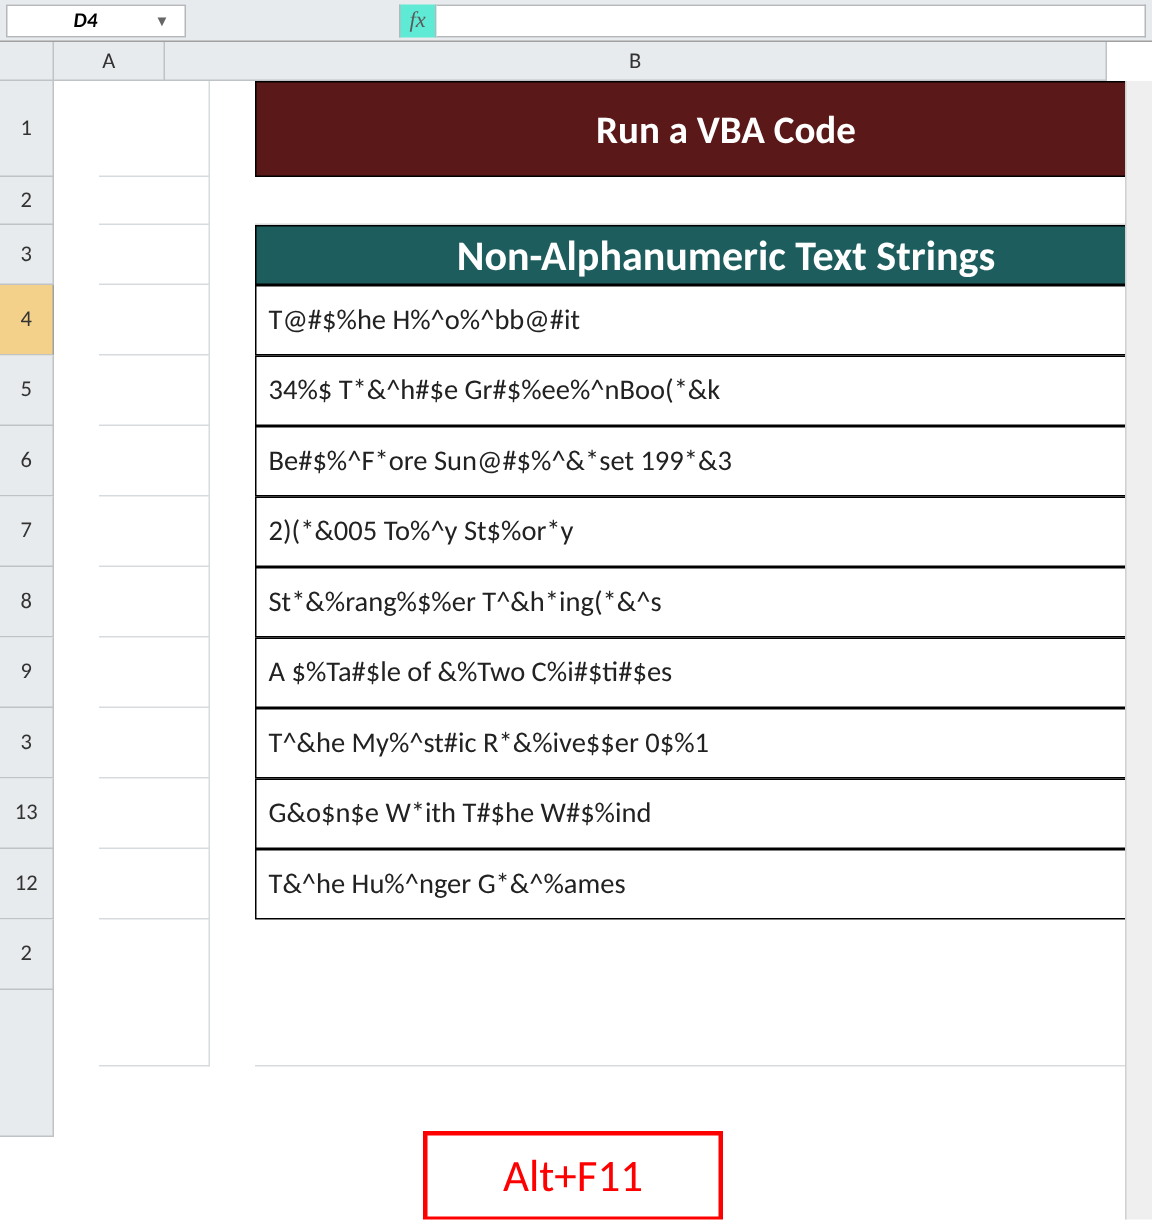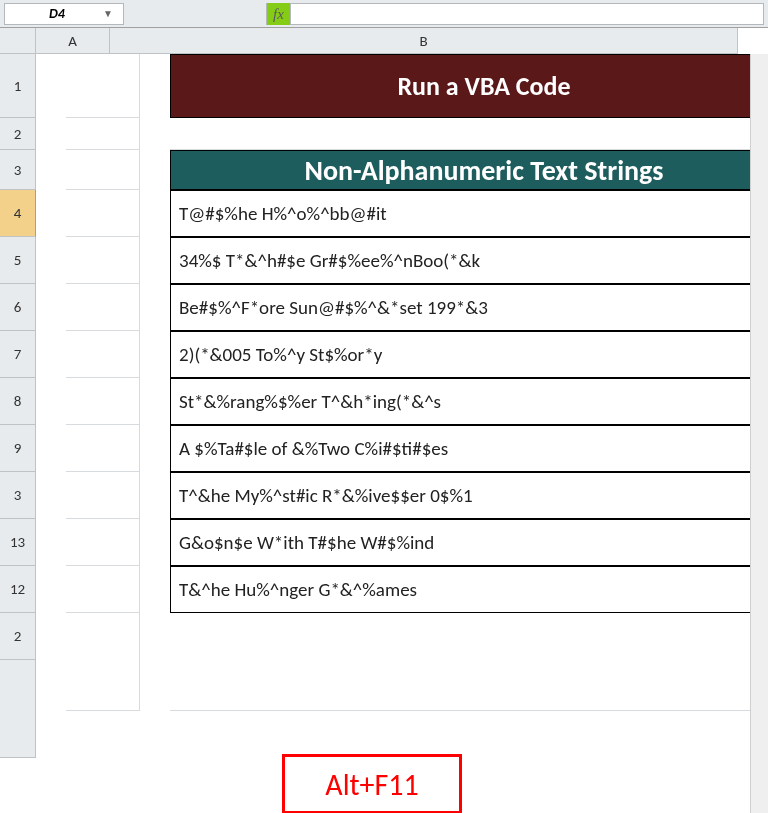--- a/index.html
+++ b/index.html
@@ -44,21 +44,21 @@
 .fx-label {
   font-style: italic;
   font-family: "Times New Roman", serif;
   font-size: 15px;
   color: #5a5a5a;
   padding: 0 6px;
   border-right: 1px solid #b5b8bb;
   border-left: 1px solid #b5b8bb;
   height: 22px;
   line-height: 22px;
-  background: #84cc16;
+  background: #5eead4;
 }
 .formula-input {
   flex: 1;
   height: 22px;
   background: #fff;
   border: 1px solid #b5b8bb;
   border-left: none;
 }
 
 
@@ -149,21 +149,21 @@
 .data-cell {
   border: 1px solid #000;
   font-size: 19px;
 }
 
 
 .annotation {
   position: absolute;
   left: 246px;
   top: 700px;
-  width: 180px;
+  width: 200px;
   height: 60px;
   border: 3px solid #ff0000;
   display: flex;
   align-items: center;
   justify-content: center;
   font-size: 30px;
   color: #ff0000;
   background: #fff;
 }
 

